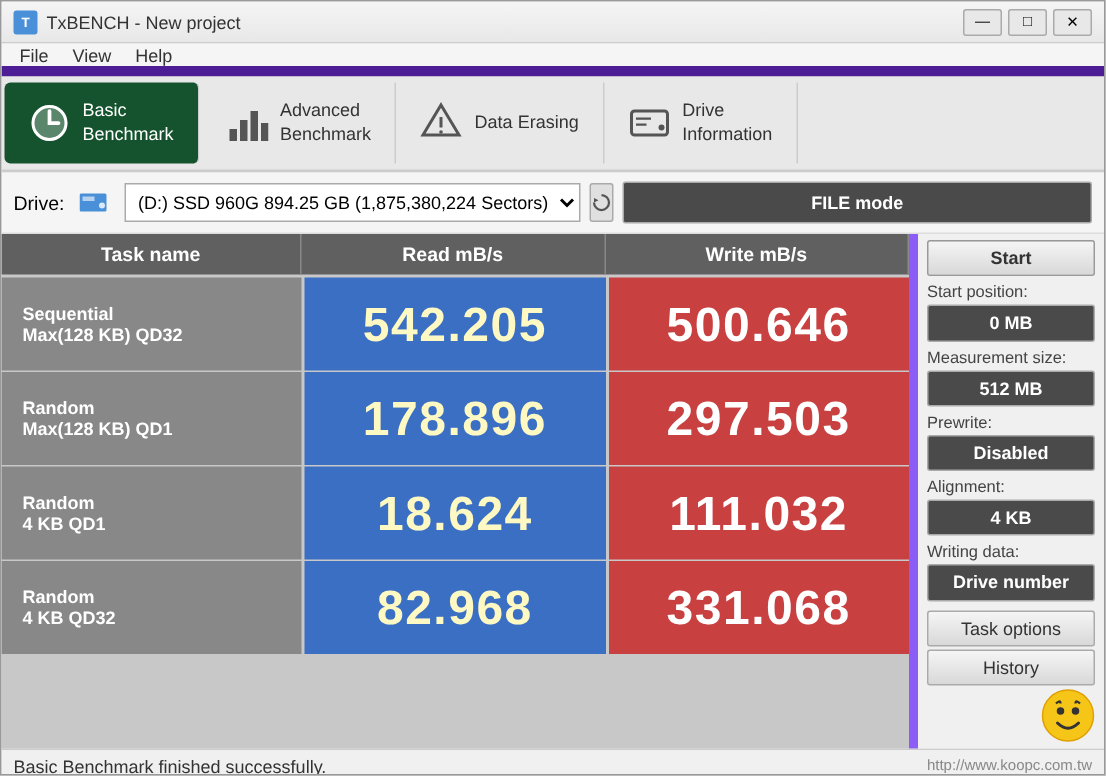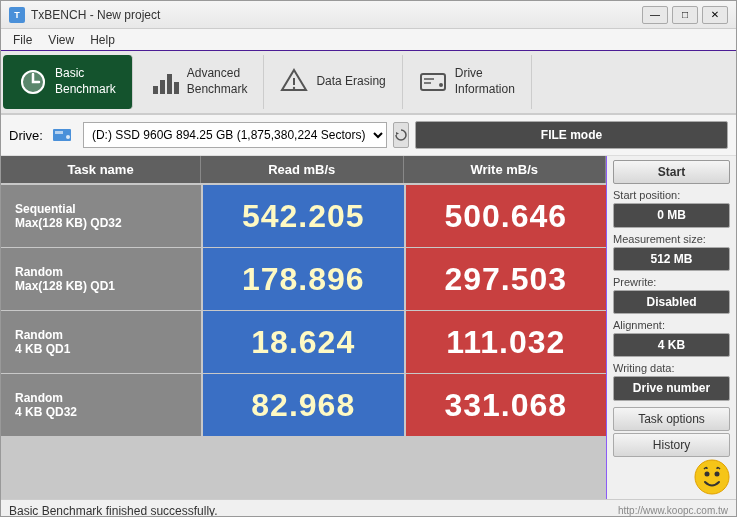--- a/index.html
+++ b/index.html
@@ -42,21 +42,21 @@
       display: flex; align-items: center; justify-content: center;
     }
     .title-bar-btn.close { background: #e8e8e8; }
     
     .menu-bar {
       background: #f5f5f5;
       height: 22px;
       display: flex;
       align-items: center;
       padding: 0 4px;
-      border-bottom: 1px solid #4c1d95;
+      border-bottom: 7px solid #4c1d95;
     }
     .menu-item {
       padding: 2px 8px;
       font-size: 12px;
       cursor: pointer;
       color: #333;
     }
     
     .toolbar {
       background: #e8e8e8;
@@ -195,21 +195,21 @@
       min-height: 62px;
     }
     
     .right-panel {
       width: 130px;
       background: #f0f0f0;
       padding: 4px 6px;
       display: flex;
       flex-direction: column;
       gap: 2px;
-      border-left: 1px solid #8b5cf6;
+      border-left: 6px solid #8b5cf6;
     }
     .rp-btn {
       width: 100%;
       height: 28px;
       font-size: 12px;
       cursor: pointer;
       border: 1px solid #aaa;
       border-radius: 2px;
     }
     .rp-btn.start {

